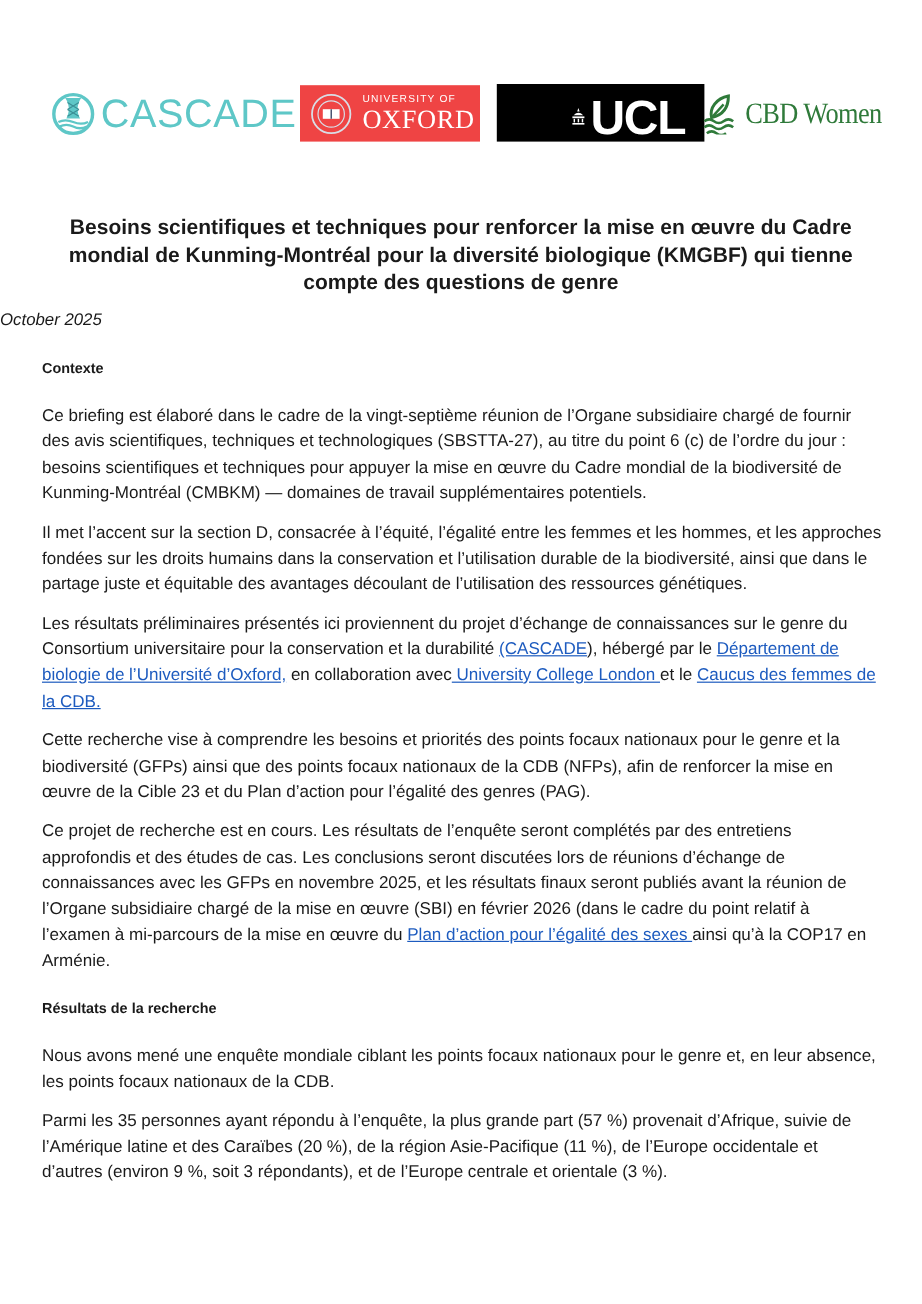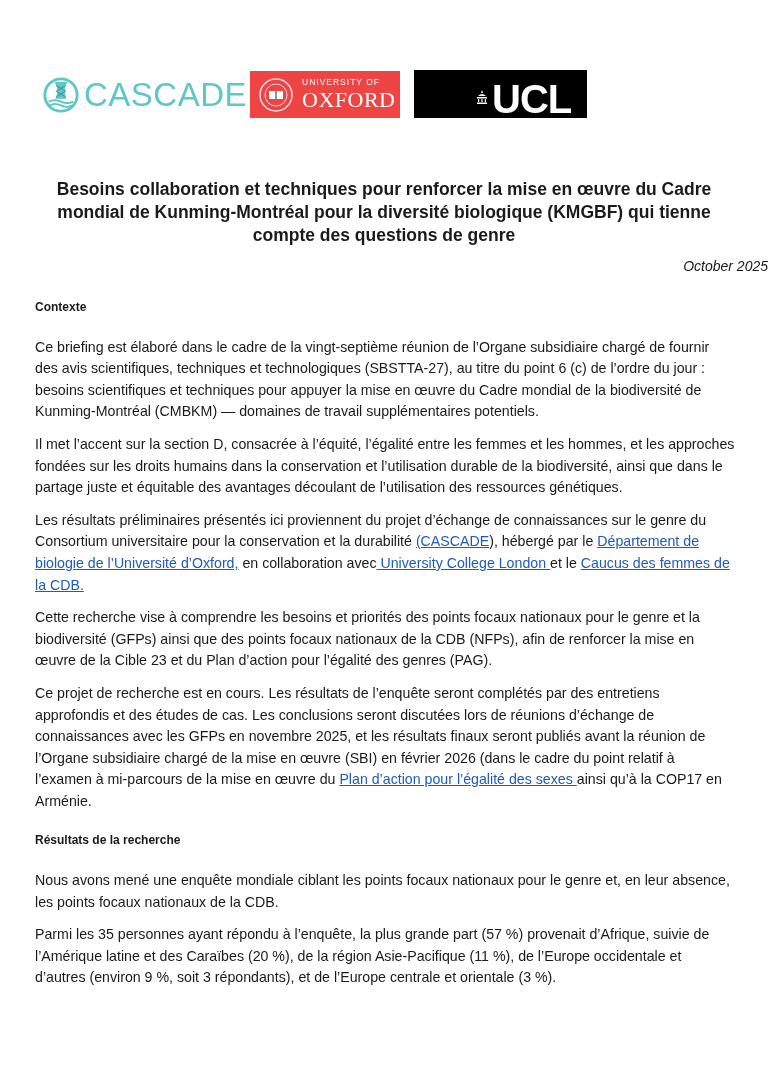--- a/index.html
+++ b/index.html
@@ -22,21 +22,21 @@
   .ucl { left: 414px; top: 0px; width: 149px; height: 48px; background: #000000; padding-left: 24px; }
   .ucl-dome { width: 12px; height: 14px; margin-left: 38px; margin-top: 6px; }
   .ucl-text { color: #ffffff; font-weight: bold; font-size: 40px; margin-left: 4px; margin-top: 10px; letter-spacing: -1px; }
 
   .cbd { left: 585px; top: 6px; height: 38px; }
   .cbd-mark { width: 30px; height: 34px; }
   .cbd-text { color: #2f7a3a; font-family: "Liberation Serif", serif; font-size: 22px; margin-left: 6px; letter-spacing: -0.5px; transform: scaleY(1.12); }
 
   .title { position: absolute; top: 178px; left: 40px; width: 688px; text-align: center;
            font-weight: bold; font-size: 17.5px; line-height: 23px; color: #1a1a1a; margin: 0; }
-  .date { position: absolute; top: 258px; left: 0; width: 768px; text-align: right;
+  .date { position: absolute; top: 258px; left: 0; width: 768px; text-align: left;
           font-style: italic; font-size: 14px; color: #1a1a1a; }
 
   .content { position: absolute; top: 297px; left: 35px; width: 700px; font-size: 14.2px; line-height: 21.6px; }
   .content h2 { font-size: 12px; font-weight: bold; margin: 0 0 18px 0; }
   .content p { margin: 0 0 11px 0; }
   a.lnk { color: #1d5bbf; text-decoration: underline; }
 
   .sec2 { margin-top: 18px !important; }
 </style>
 </head>
@@ -72,23 +72,33 @@
       <path d="M2 6 Q6 2 10 6 Z" fill="#fff"></path>
       <rect x="1" y="7" width="10" height="1.5" fill="#fff"></rect>
       <rect x="2" y="9" width="1.2" height="3" fill="#fff"></rect>
       <rect x="5.4" y="9" width="1.2" height="3" fill="#fff"></rect>
       <rect x="8.8" y="9" width="1.2" height="3" fill="#fff"></rect>
       <rect x="1" y="12.5" width="10" height="1.5" fill="#fff"></rect>
     </svg>
     <span class="ucl-text">UCL</span>
   </div>
 
+  <div class="logo cbd">
+    <svg class="cbd-mark" viewBox="0 0 30 34">
+      <path d="M8 20 C6 12, 12 4, 22 2 C22 12, 17 18, 8 20 Z" fill="none" stroke="#2f7a3a" stroke-width="2.5"></path>
+      <path d="M9 19 L18 9" stroke="#2f7a3a" stroke-width="2"></path>
+      <path d="M2 23 Q6 20 10 23 T18 23 T26 23" fill="none" stroke="#2f7a3a" stroke-width="2.2"></path>
+      <path d="M2 28 Q6 25 10 28 T18 28 T26 28" fill="none" stroke="#2f7a3a" stroke-width="2.2"></path>
+      <path d="M4 33 Q8 30 12 33 T20 33" fill="none" stroke="#2f7a3a" stroke-width="2.2"></path>
+    </svg>
+    <span class="cbd-text">CBD Women</span>
+  </div>
 </div>
 
-<h1 class="title">Besoins collaboration et techniques pour renforcer la mise en œuvre du Cadre mondial de Kunming-Montréal pour la diversité biologique (KMGBF) qui tienne compte des questions de genre</h1>
+<h1 class="title">Besoins scientifiques et techniques pour renforcer la mise en œuvre du Cadre mondial de Kunming-Montréal pour la diversité biologique (KMGBF) qui tienne compte des questions de genre</h1>
 <div class="date">October 2025</div>
 
 <div class="content">
   <h2>Contexte</h2>
   <p>Ce briefing est élaboré dans le cadre de la vingt-septième réunion de l’Organe subsidiaire chargé de fournir des avis scientifiques, techniques et technologiques (SBSTTA-27), au titre du point 6 (c) de l’ordre du jour : besoins scientifiques et techniques pour appuyer la mise en œuvre du Cadre mondial de la biodiversité de Kunming-Montréal (CMBKM) — domaines de travail supplémentaires potentiels.</p>
   <p>Il met l’accent sur la section D, consacrée à l’équité, l’égalité entre les femmes et les hommes, et les approches fondées sur les droits humains dans la conservation et l’utilisation durable de la biodiversité, ainsi que dans le partage juste et équitable des avantages découlant de l’utilisation des ressources génétiques.</p>
   <p><span>Les résultats préliminaires présentés ici proviennent du projet d’échange de connaissances sur le genre du Consortium universitaire pour la conservation et la durabilité </span><a class="lnk" href="#">(CASCADE</a><span>), hébergé par le </span><a class="lnk" href="#">Département de biologie de l’Université d’Oxford,</a><span> en collaboration avec</span><a class="lnk" href="#"> University College London </a><span>et le </span><a class="lnk" href="#">Caucus des femmes de la CDB.</a></p>
   <p>Cette recherche vise à comprendre les besoins et priorités des points focaux nationaux pour le genre et la biodiversité (GFPs) ainsi que des points focaux nationaux de la CDB (NFPs), afin de renforcer la mise en œuvre de la Cible 23 et du Plan d’action pour l’égalité des genres (PAG).</p>
   <p><span>Ce projet de recherche est en cours. Les résultats de l’enquête seront complétés par des entretiens approfondis et des études de cas. Les conclusions seront discutées lors de réunions d’échange de connaissances avec les GFPs en novembre 2025, et les résultats finaux seront publiés avant la réunion de l’Organe subsidiaire chargé de la mise en œuvre (SBI) en février 2026 (dans le cadre du point relatif à l’examen à mi-parcours de la mise en œuvre du </span><a class="lnk" href="#">Plan d’action pour l’égalité des sexes </a><span>ainsi qu’à la COP17 en Arménie.</span></p>
 

